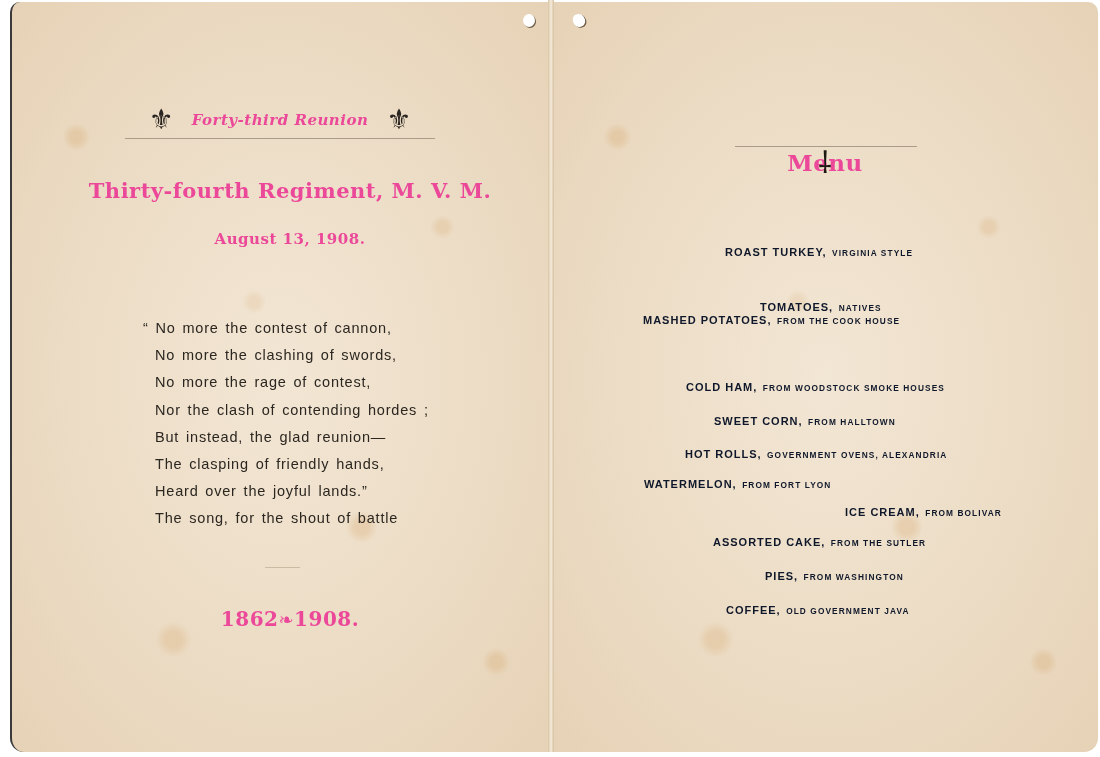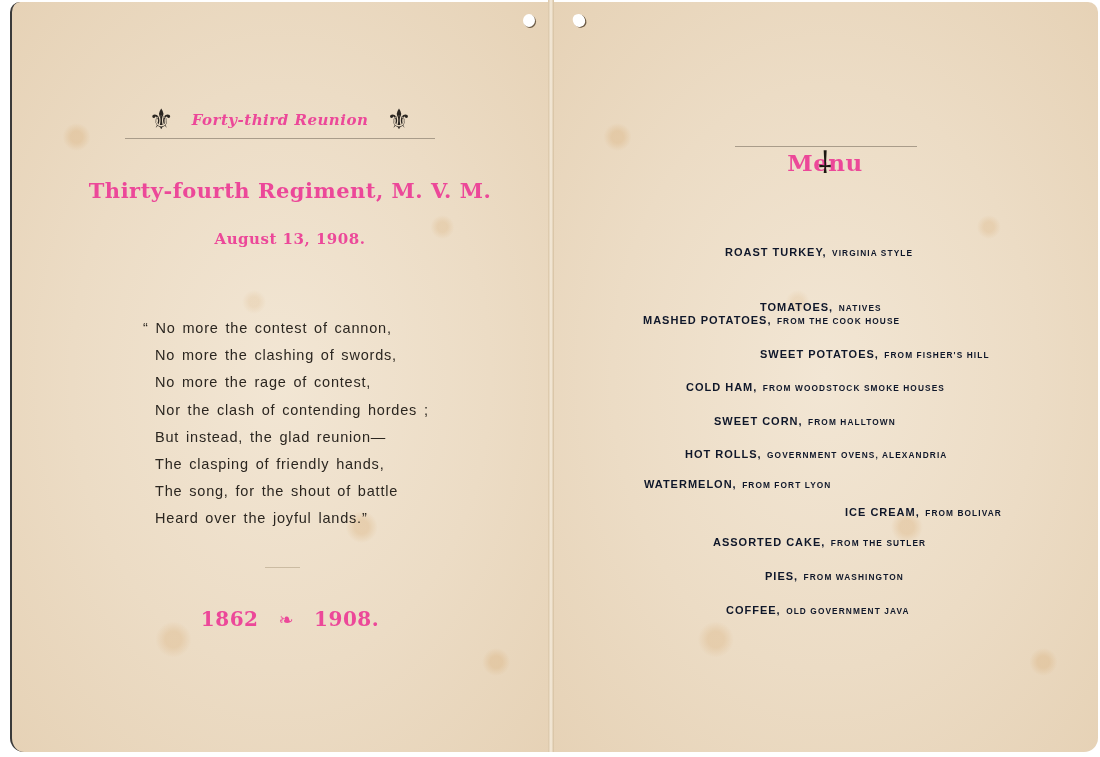--- a/index.html
+++ b/index.html
@@ -79,21 +79,21 @@
       font-size: 14.5px; color: #2b2620;
       letter-spacing: 0.8px; word-spacing: 2px;
     }
     .poem-line { height: 27.2px; line-height: 20px; white-space: nowrap; }
     .poem-line.indent { padding-left: 12px; }
     .small-rule {
       left: 265px; top: 567px; width: 35px; height: 1px; background: #cbbba2;
     }
     .years {
       left: 60px; top: 607px; width: 460px; text-align: center;
-      font-size: 20px; display: flex; justify-content: center; gap: 20px;
+      font-size: 20px; display: flex; justify-content: center; 
       align-items: center;
     }
     .years-orn { font-size: 18px; font-family: "DejaVu Sans", sans-serif; }
 
     
     .menu-title {
       left: 735px; top: 113px; width: 180px; text-align: center;
       font-size: 23px;
       margin-top: 36px;
     }
@@ -137,22 +137,22 @@
   <div class="abs blackletter regiment-title">Thirty-fourth Regiment, M. V. M.</div>
   <div class="abs blackletter date-line">August 13, 1908.</div>
 
   <div class="abs poem">
     <div class="poem-line">“ No more the contest of cannon,</div>
     <div class="poem-line indent">No more the clashing of swords,</div>
     <div class="poem-line indent">No more the rage of contest,</div>
     <div class="poem-line indent">Nor the clash of contending hordes ;</div>
     <div class="poem-line indent">But instead, the glad reunion—</div>
     <div class="poem-line indent">The clasping of friendly hands,</div>
+    <div class="poem-line indent">Heard over the joyful lands.”</div>
     <div class="poem-line indent">The song, for the shout of battle</div>
-    <div class="poem-line indent">Heard over the joyful lands.”</div>
   </div>
 
   <div class="abs small-rule"></div>
 
   <div class="abs blackletter years">
     <span>1862</span>
     <span class="years-orn">❧</span>
     <span>1908.</span>
   </div>
 
@@ -165,24 +165,20 @@
     <span class="mi-sub">VIRGINIA STYLE</span>
   </div>
   <div class="menu-item" style="left:760px; top:276px;margin-top:21px;">
     <span class="mi-main">TOMATOES,</span>
     <span class="mi-sub">NATIVES</span>
   </div>
   <div class="menu-item" style="left:643px; top:310px;">
     <span class="mi-main">MASHED POTATOES,</span>
     <span class="mi-sub">FROM THE COOK HOUSE</span>
   </div>
-  <div class="menu-item" style="left:760px; top:344px;">
-    <span class="mi-main">SWEET POTATOES,</span>
-    <span class="mi-sub">FROM FISHER'S HILL</span>
-  </div>
   <div class="menu-item" style="left:686px; top:377px;">
     <span class="mi-main">COLD HAM,</span>
     <span class="mi-sub">FROM WOODSTOCK SMOKE HOUSES</span>
   </div>
   <div class="menu-item" style="left:714px; top:411px;">
     <span class="mi-main">SWEET CORN,</span>
     <span class="mi-sub">FROM HALLTOWN</span>
   </div>
   <div class="menu-item" style="left:685px; top:444px;">
     <span class="mi-main">HOT ROLLS,</span>

